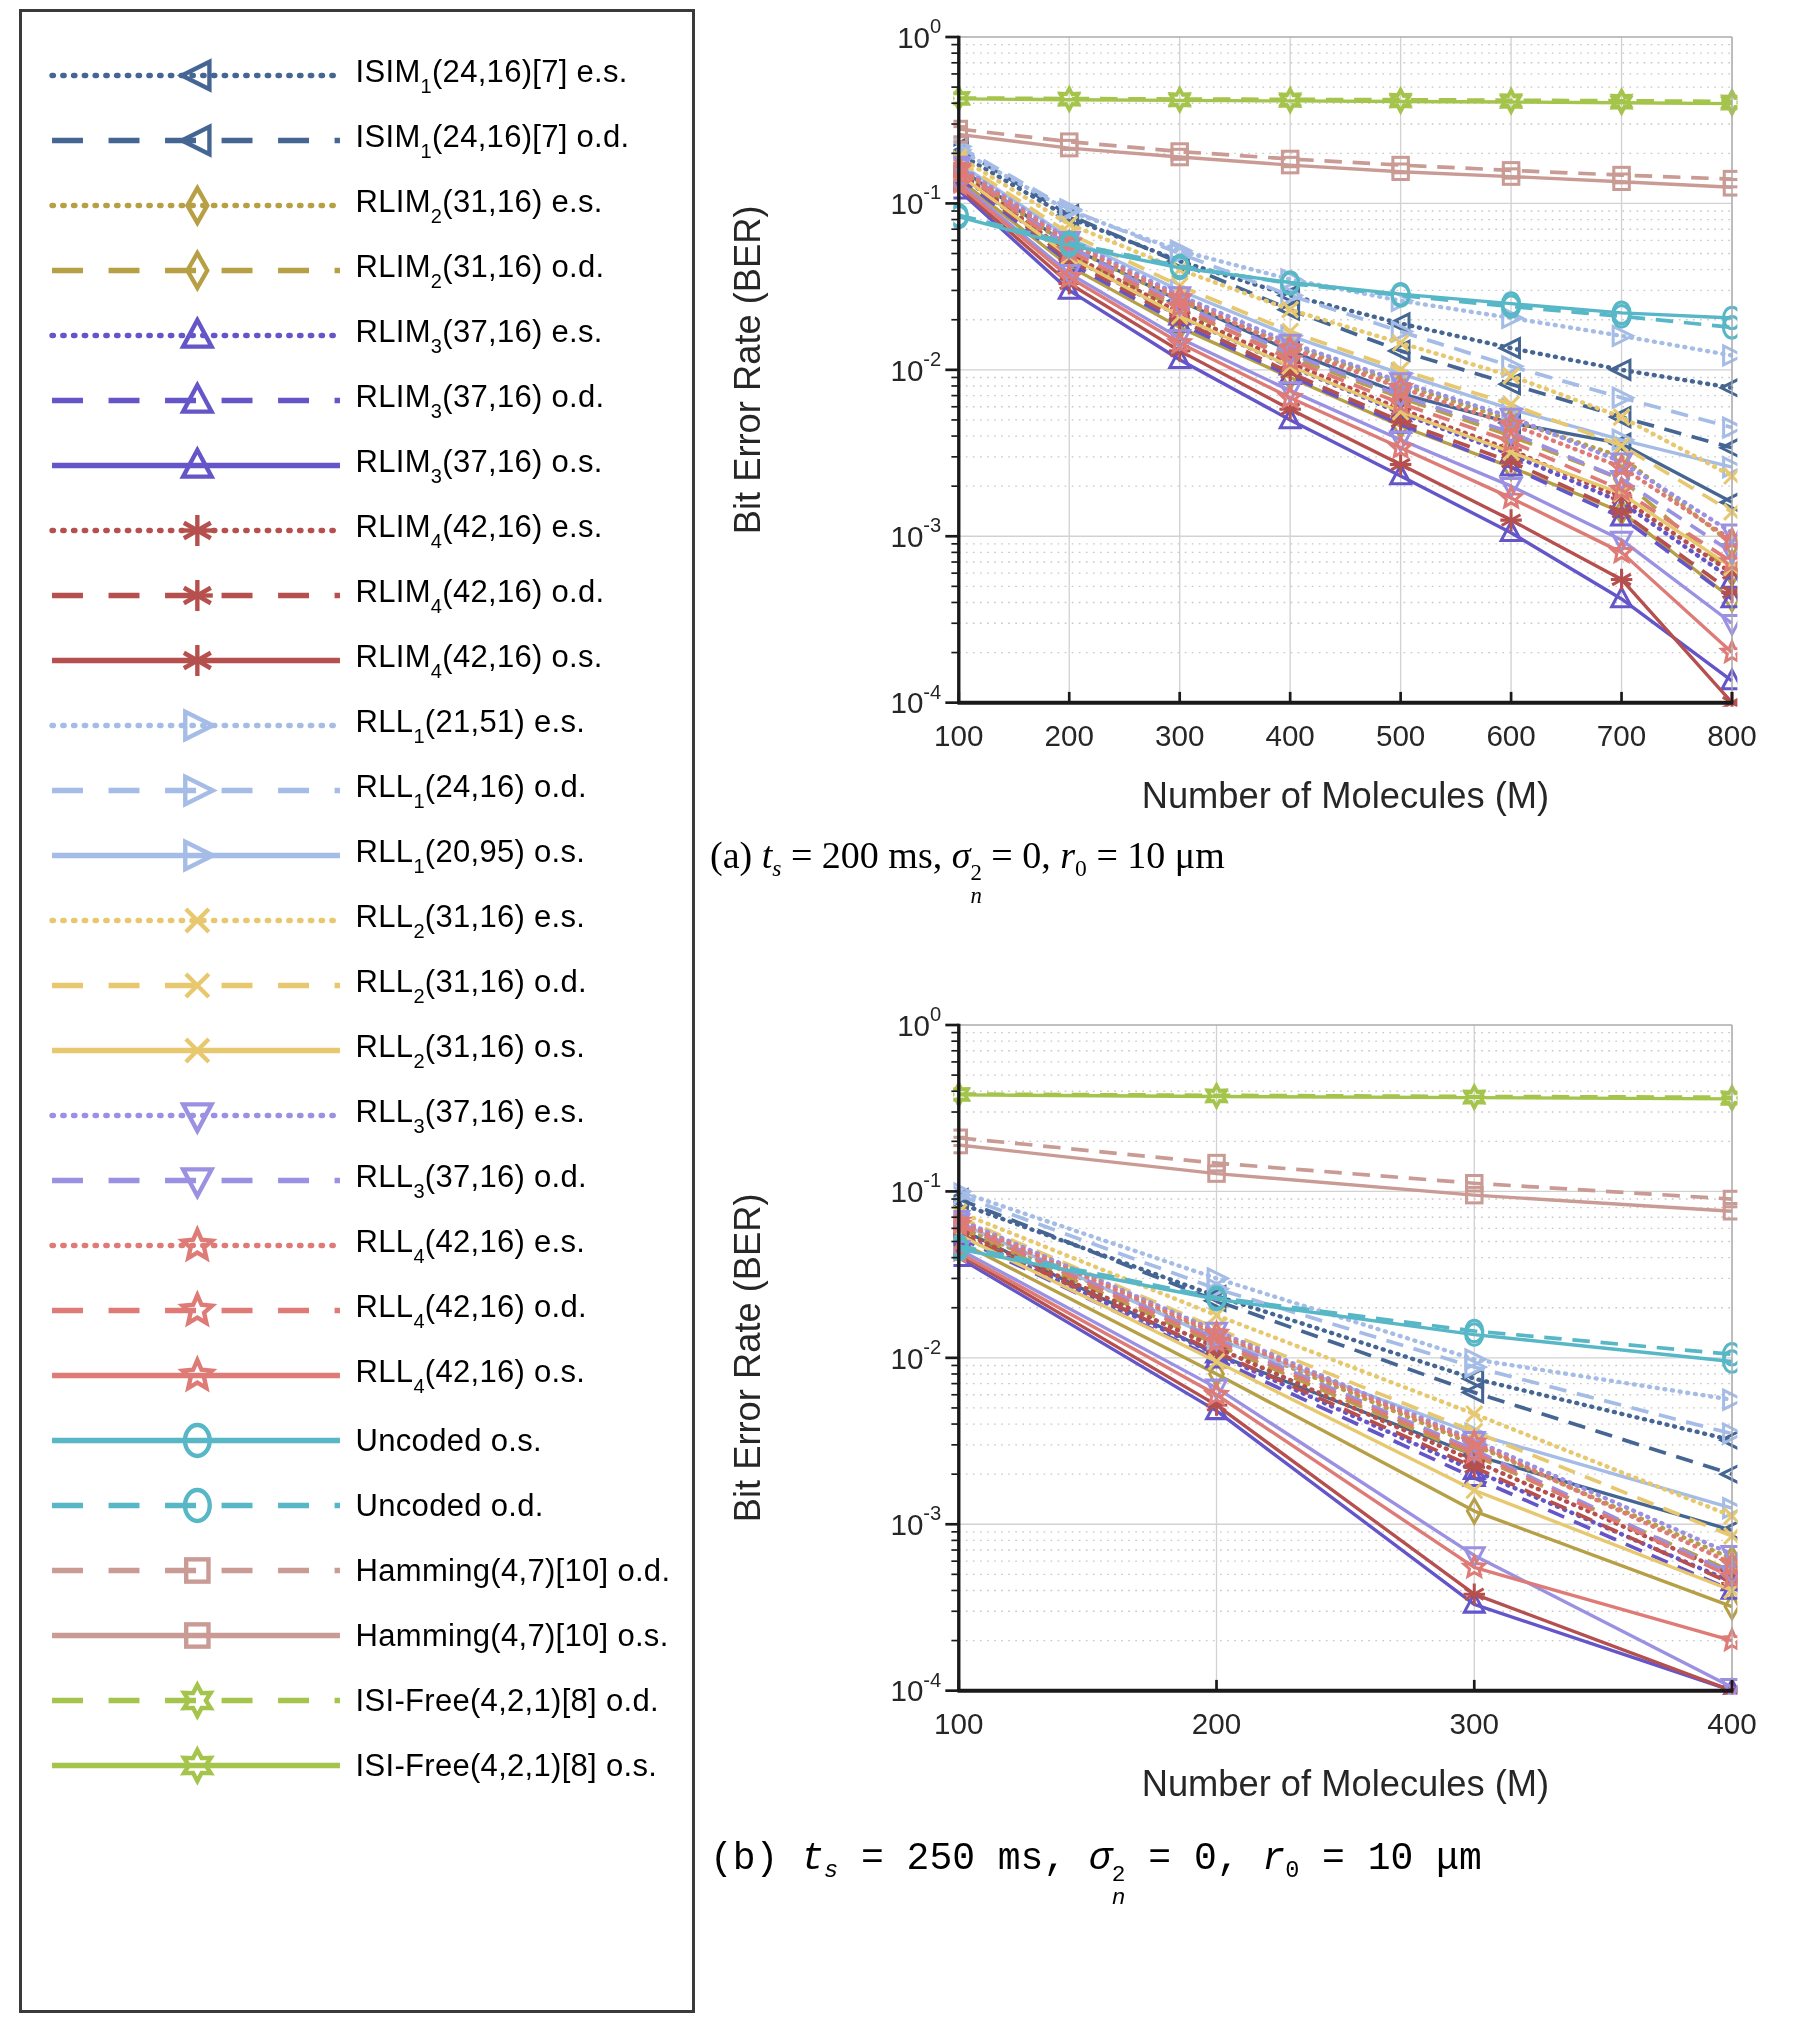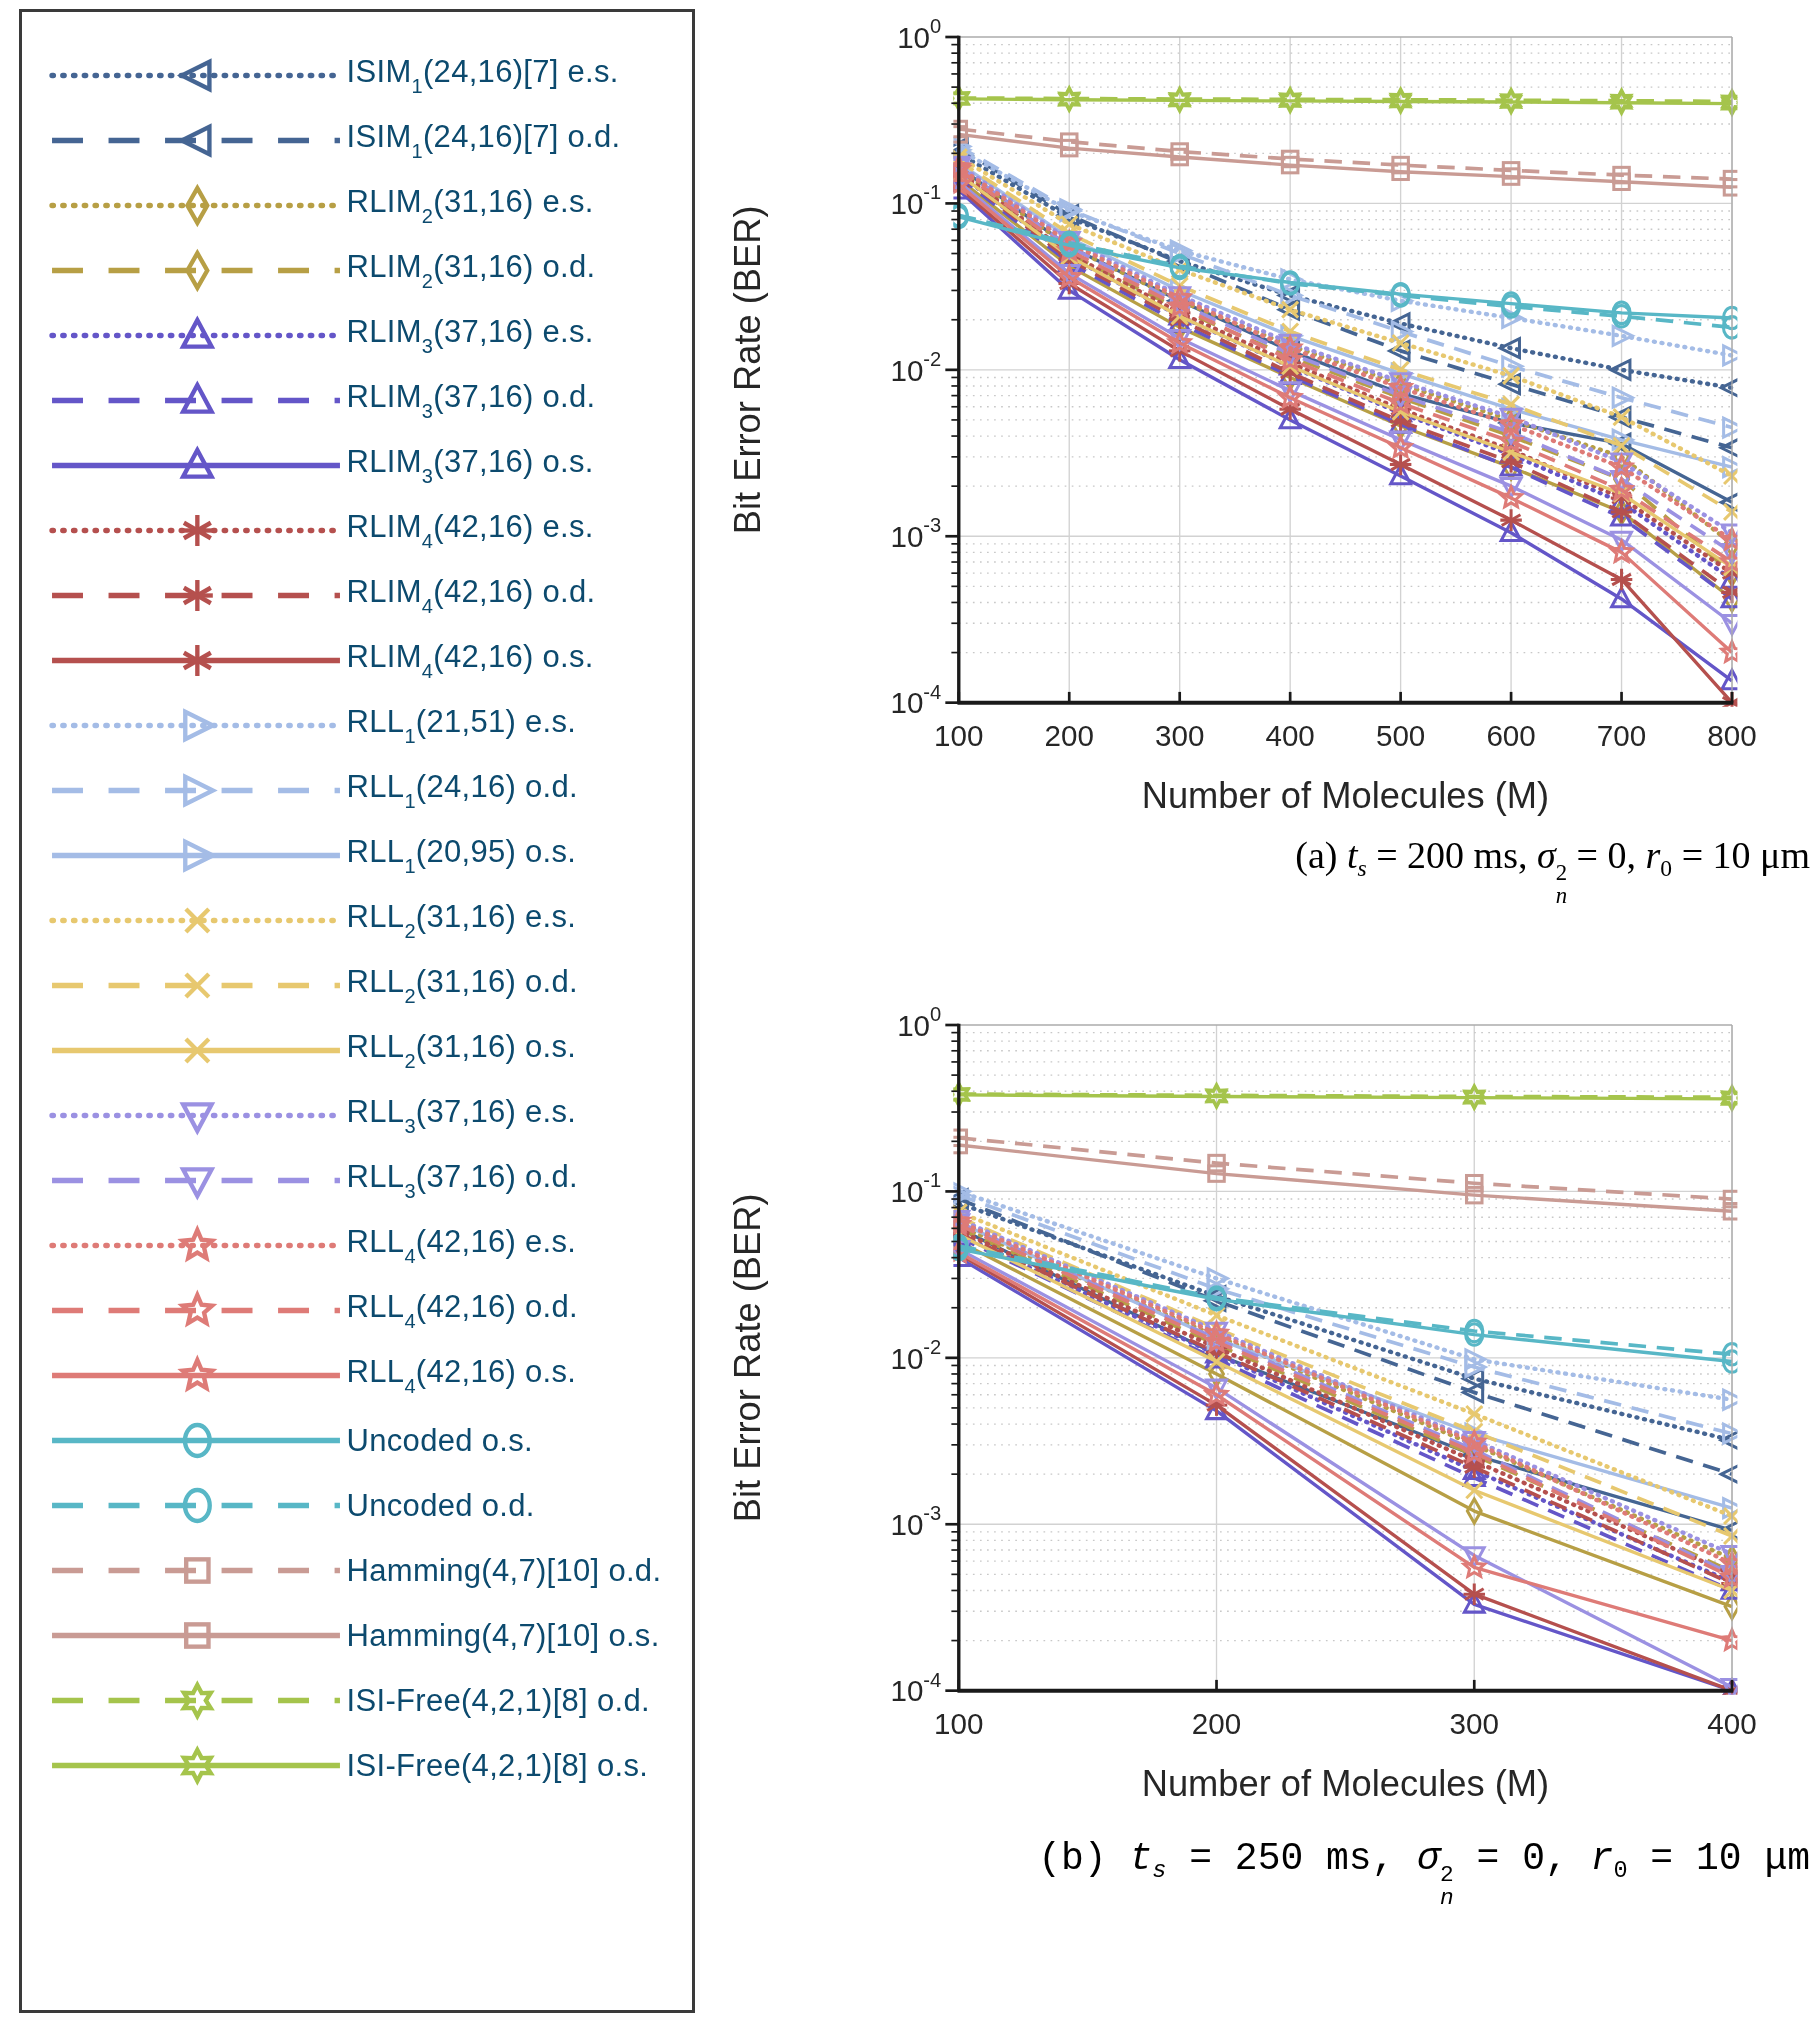--- a/index.html
+++ b/index.html
@@ -1,26 +1,26 @@
 <!DOCTYPE html>
 <html style="font-size:10.8px"><head>
 <meta charset="utf-8">
 <style>
   html,body{margin:0;padding:0;background:#ffffff;}
   body{width:1810px;height:2035px;position:relative;font-family:"Liberation Sans",sans-serif;overflow:hidden;}
   .legend-box{position:absolute;left:19px;top:9.4px;width:676px;height:2004px;border:3.4px solid #3a3a3a;
     box-sizing:border-box;background:#ffffff;padding:31px 0 0 25.6px;display:flex;flex-direction:column;}
   .legend-row{height:65px;display:flex;align-items:center;flex:0 0 auto;}
   .legend-swatch{width:296px;height:65px;flex:0 0 auto;}
-  .legend-label{font-size:31px;color:#0c4a6e;margin-left:3px;white-space:nowrap;letter-spacing:0.3px;}
+  .legend-label{font-size:31px;color:#000000;margin-left:12px;white-space:nowrap;letter-spacing:0.3px;}
   .legend-label .sub{font-size:20px;vertical-align:-10.8px;}
   .charts-col{position:absolute;left:710px;top:0;width:1100px;}
   .chart-svg{display:block;width:1100px;height:817px;}
   .chart-svg text{font-family:"Liberation Sans",sans-serif;fill:#262626;}
-  .caption{width:100%;text-align:right;font-family:"Liberation Serif",serif;font-size:38px;color:#000;
+  .caption{width:100%;text-align:left;font-family:"Liberation Serif",serif;font-size:38px;color:#000;
     height:74px;line-height:70px;white-space:nowrap;}
   .cap-i{font-style:italic;}
   .cap-subi{font-style:italic;font-size:0.62em;vertical-align:-0.35em;}
   .cap-sub{font-size:0.62em;vertical-align:-0.35em;}
   .cap-ss{display:inline-flex;flex-direction:column;align-items:flex-start;vertical-align:-0.52em;
     font-size:0.6em;line-height:1.02;}
   .cap-ss .s2{font-style:italic;}
   .cap-a-wrap{margin-top:2.7px;}
   .chart-b{margin-top:94px;}
   .cap-b-wrap{margin-top:19px;font-family:Liberation Mono, monospace;}

